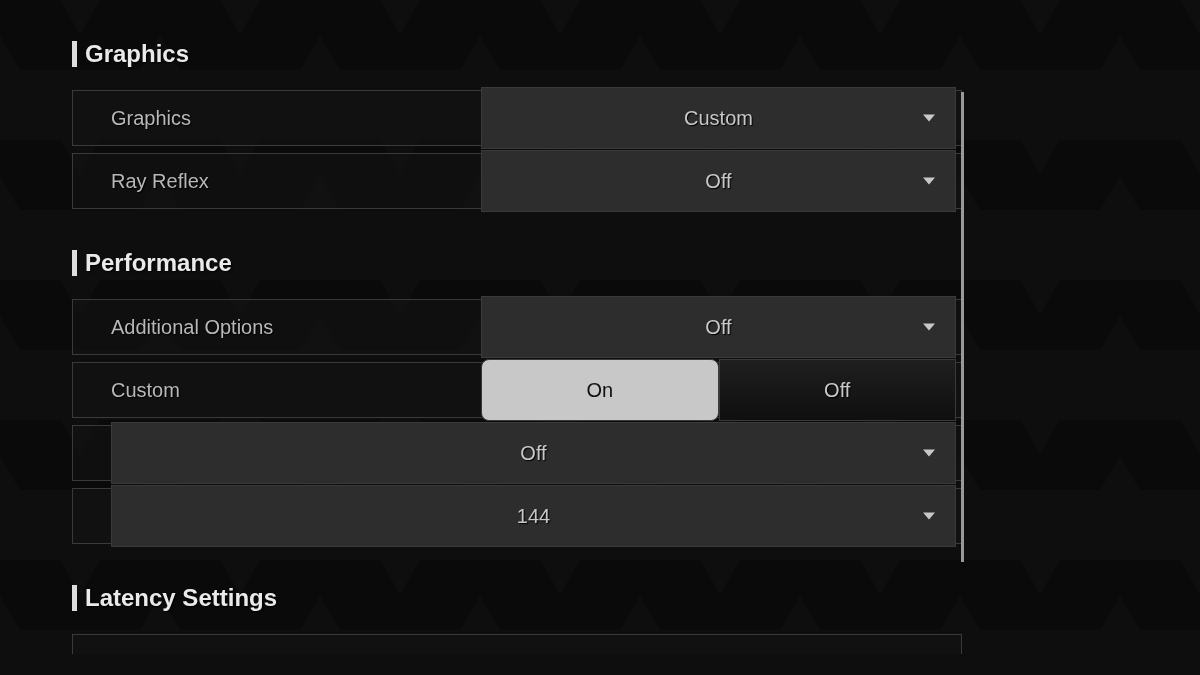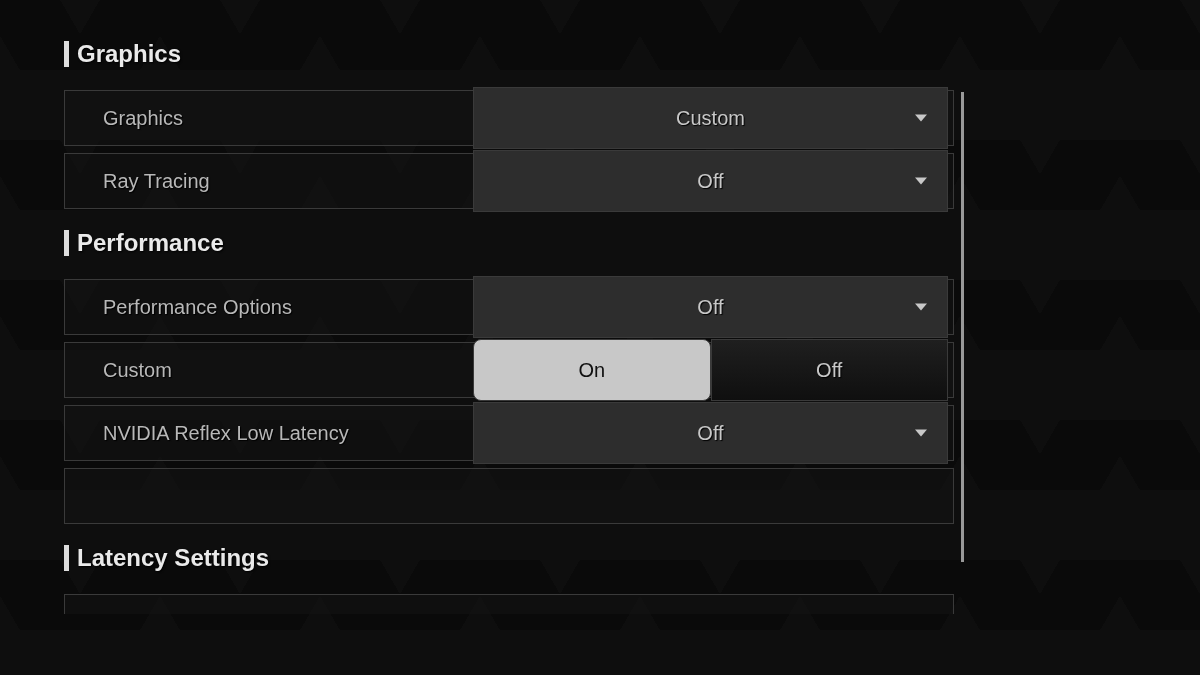--- a/index.html
+++ b/index.html
@@ -18,30 +18,30 @@
       linear-gradient(60deg, rgba(255,255,255,0.015) 25%, transparent 25%),
       linear-gradient(-60deg, rgba(255,255,255,0.015) 25%, transparent 25%),
       linear-gradient(60deg, transparent 75%, rgba(255,255,255,0.015) 75%),
       linear-gradient(-60deg, transparent 75%, rgba(255,255,255,0.015) 75%);
     background-size: 160px 140px;
     background-position: 0 0, 0 0, 80px 70px, 80px 70px;
     z-index: 0;
   }
   .content {
     position: absolute;
-    left: 64px;
+    left: 72px;
     top: 40px;
     width: 890px;
     z-index: 1;
   }
   .section-title {
     display: flex;
     align-items: center;
     margin-bottom: 22px;
-    margin-top: 20px;
+    margin-top: 40px;
   }
   .section-title:first-child { margin-top: 0; }
   .section-bar {
     width: 5px;
     height: 26px;
     background: #ddd;
     margin-right: 8px;
   }
   .section-text {
     font-size: 24px;
@@ -158,65 +158,70 @@
     <div class="row-label">Graphics</div>
     <div class="row-control">
       <div class="dropdown">
         <span class="dropdown-value">Custom</span>
         <span class="dropdown-caret"></span>
       </div>
     </div>
   </div>
 
   <div class="row">
-    <div class="row-label">Ray Tracing</div>
+    <div class="row-label">Ray Reflex</div>
     <div class="row-control">
       <div class="dropdown">
         <span class="dropdown-value">Off</span>
         <span class="dropdown-caret"></span>
       </div>
     </div>
   </div>
 
   <div class="section-title">
     <div class="section-bar"></div>
     <div class="section-text">Performance</div>
   </div>
 
   <div class="row">
-    <div class="row-label">Performance Options</div>
+    <div class="row-label">Additional Options</div>
     <div class="row-control">
       <div class="dropdown">
         <span class="dropdown-value">Off</span>
         <span class="dropdown-caret"></span>
       </div>
     </div>
   </div>
 
   <div class="row">
     <div class="row-label">Custom</div>
     <div class="row-control">
       <div class="toggle">
         <div class="toggle-btn toggle-on">On</div>
         <div class="toggle-btn toggle-off">Off</div>
       </div>
     </div>
   </div>
 
   <div class="row">
-    <div class="row-label">NVIDIA Reflex Low Latency</div>
     <div class="row-control">
       <div class="dropdown">
         <span class="dropdown-value">Off</span>
         <span class="dropdown-caret"></span>
       </div>
     </div>
   </div>
 
   <div class="row">
+    <div class="row-control">
+      <div class="dropdown">
+        <span class="dropdown-value">144</span>
+        <span class="dropdown-caret"></span>
+      </div>
+    </div>
   </div>
 
   <div class="section-title">
     <div class="section-bar"></div>
     <div class="section-text">Latency Settings</div>
   </div>
 
   <div class="row partial-row"></div>
 
 </div>

